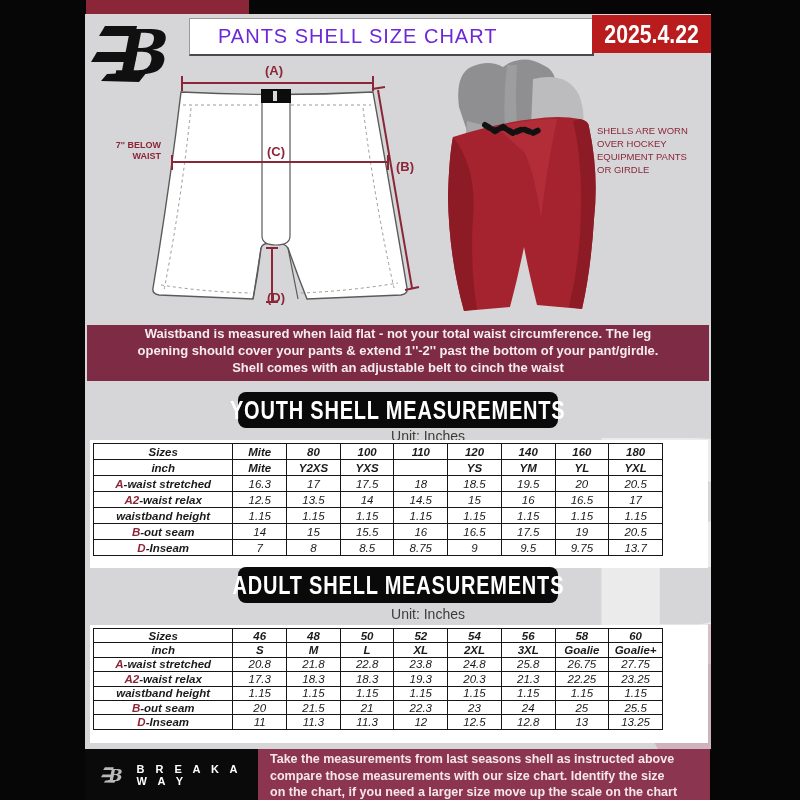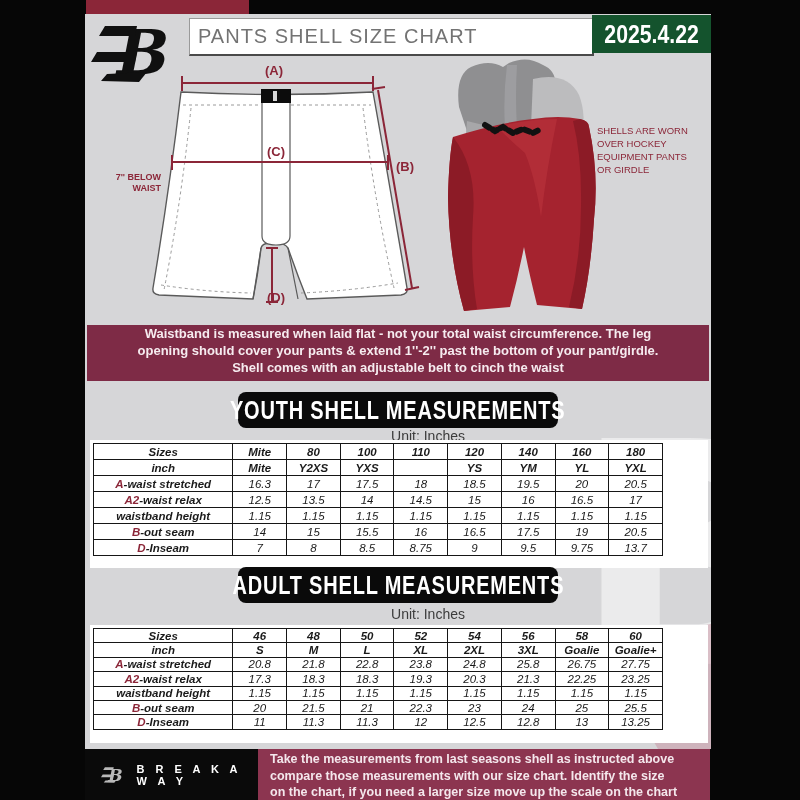--- a/index.html
+++ b/index.html
@@ -17,31 +17,31 @@
   .wm-b{left:488px;top:388px;font-size:310px;line-height:1;font-weight:bold;
         color:rgba(255,255,255,0.5);font-family:"DejaVu Sans",sans-serif;z-index:1;}
   .wm-circle{left:560px;top:608px;width:165px;height:165px;border-radius:50%;
         background:rgba(197,138,156,0.45);z-index:1;}
 
   
   .logo{left:6px;top:0;width:92px;height:80px;z-index:3;}
   .titlebox{left:104px;top:4px;width:402px;height:35px;background:#fff;
         border:1px solid #9a9a9a;border-right:2px solid #4a4a4a;border-bottom:2px solid #4a4a4a;
         display:flex;align-items:center;z-index:3;}
-  .titlebox span{padding-left:8px;font-size:20px;color:#737373;letter-spacing:1px;}
-  .datebox{left:507px;top:1px;width:119px;height:38px;background:#14532d;color:#fff;
+  .titlebox span{padding-left:28px;font-size:20px;color:#6d28d9;letter-spacing:1px;}
+  .datebox{left:507px;top:1px;width:119px;height:38px;background:#b91c1c;color:#fff;
         display:flex;align-items:center;justify-content:center;z-index:3;}
   .datebox span{font-size:25px;font-weight:bold;display:inline-block;transform:scaleX(0.85);letter-spacing:0;}
 
   
   .diagram{left:10px;top:50px;width:330px;height:254px;z-index:2;}
   .diagram svg{position:absolute;left:0;top:0;}
   .mlabel{position:absolute;color:#8B2638;font-weight:bold;font-size:13px;z-index:4;}
   .bw-note{position:absolute;left:0;top:76px;width:66px;text-align:right;color:#8B2638;
-        font-size:9px;font-weight:bold;line-height:11px;z-index:4;margin-top:32px;}
+        font-size:9px;font-weight:bold;line-height:11px;z-index:4;}
 
   
   .photo{left:352px;top:43px;width:168px;height:266px;z-index:2;}
   .photo-note{left:512px;top:110px;width:112px;color:#8B2638;font-size:9.5px;font-weight:normal;
         line-height:13px;z-index:2;}
 
   
   .banner{left:2px;top:311px;width:622px;height:56px;background:#7E2B46;color:#F6EBEF;
         text-align:center;font-size:13px;font-weight:bold;line-height:17px;
         box-sizing:border-box;z-index:2;}

